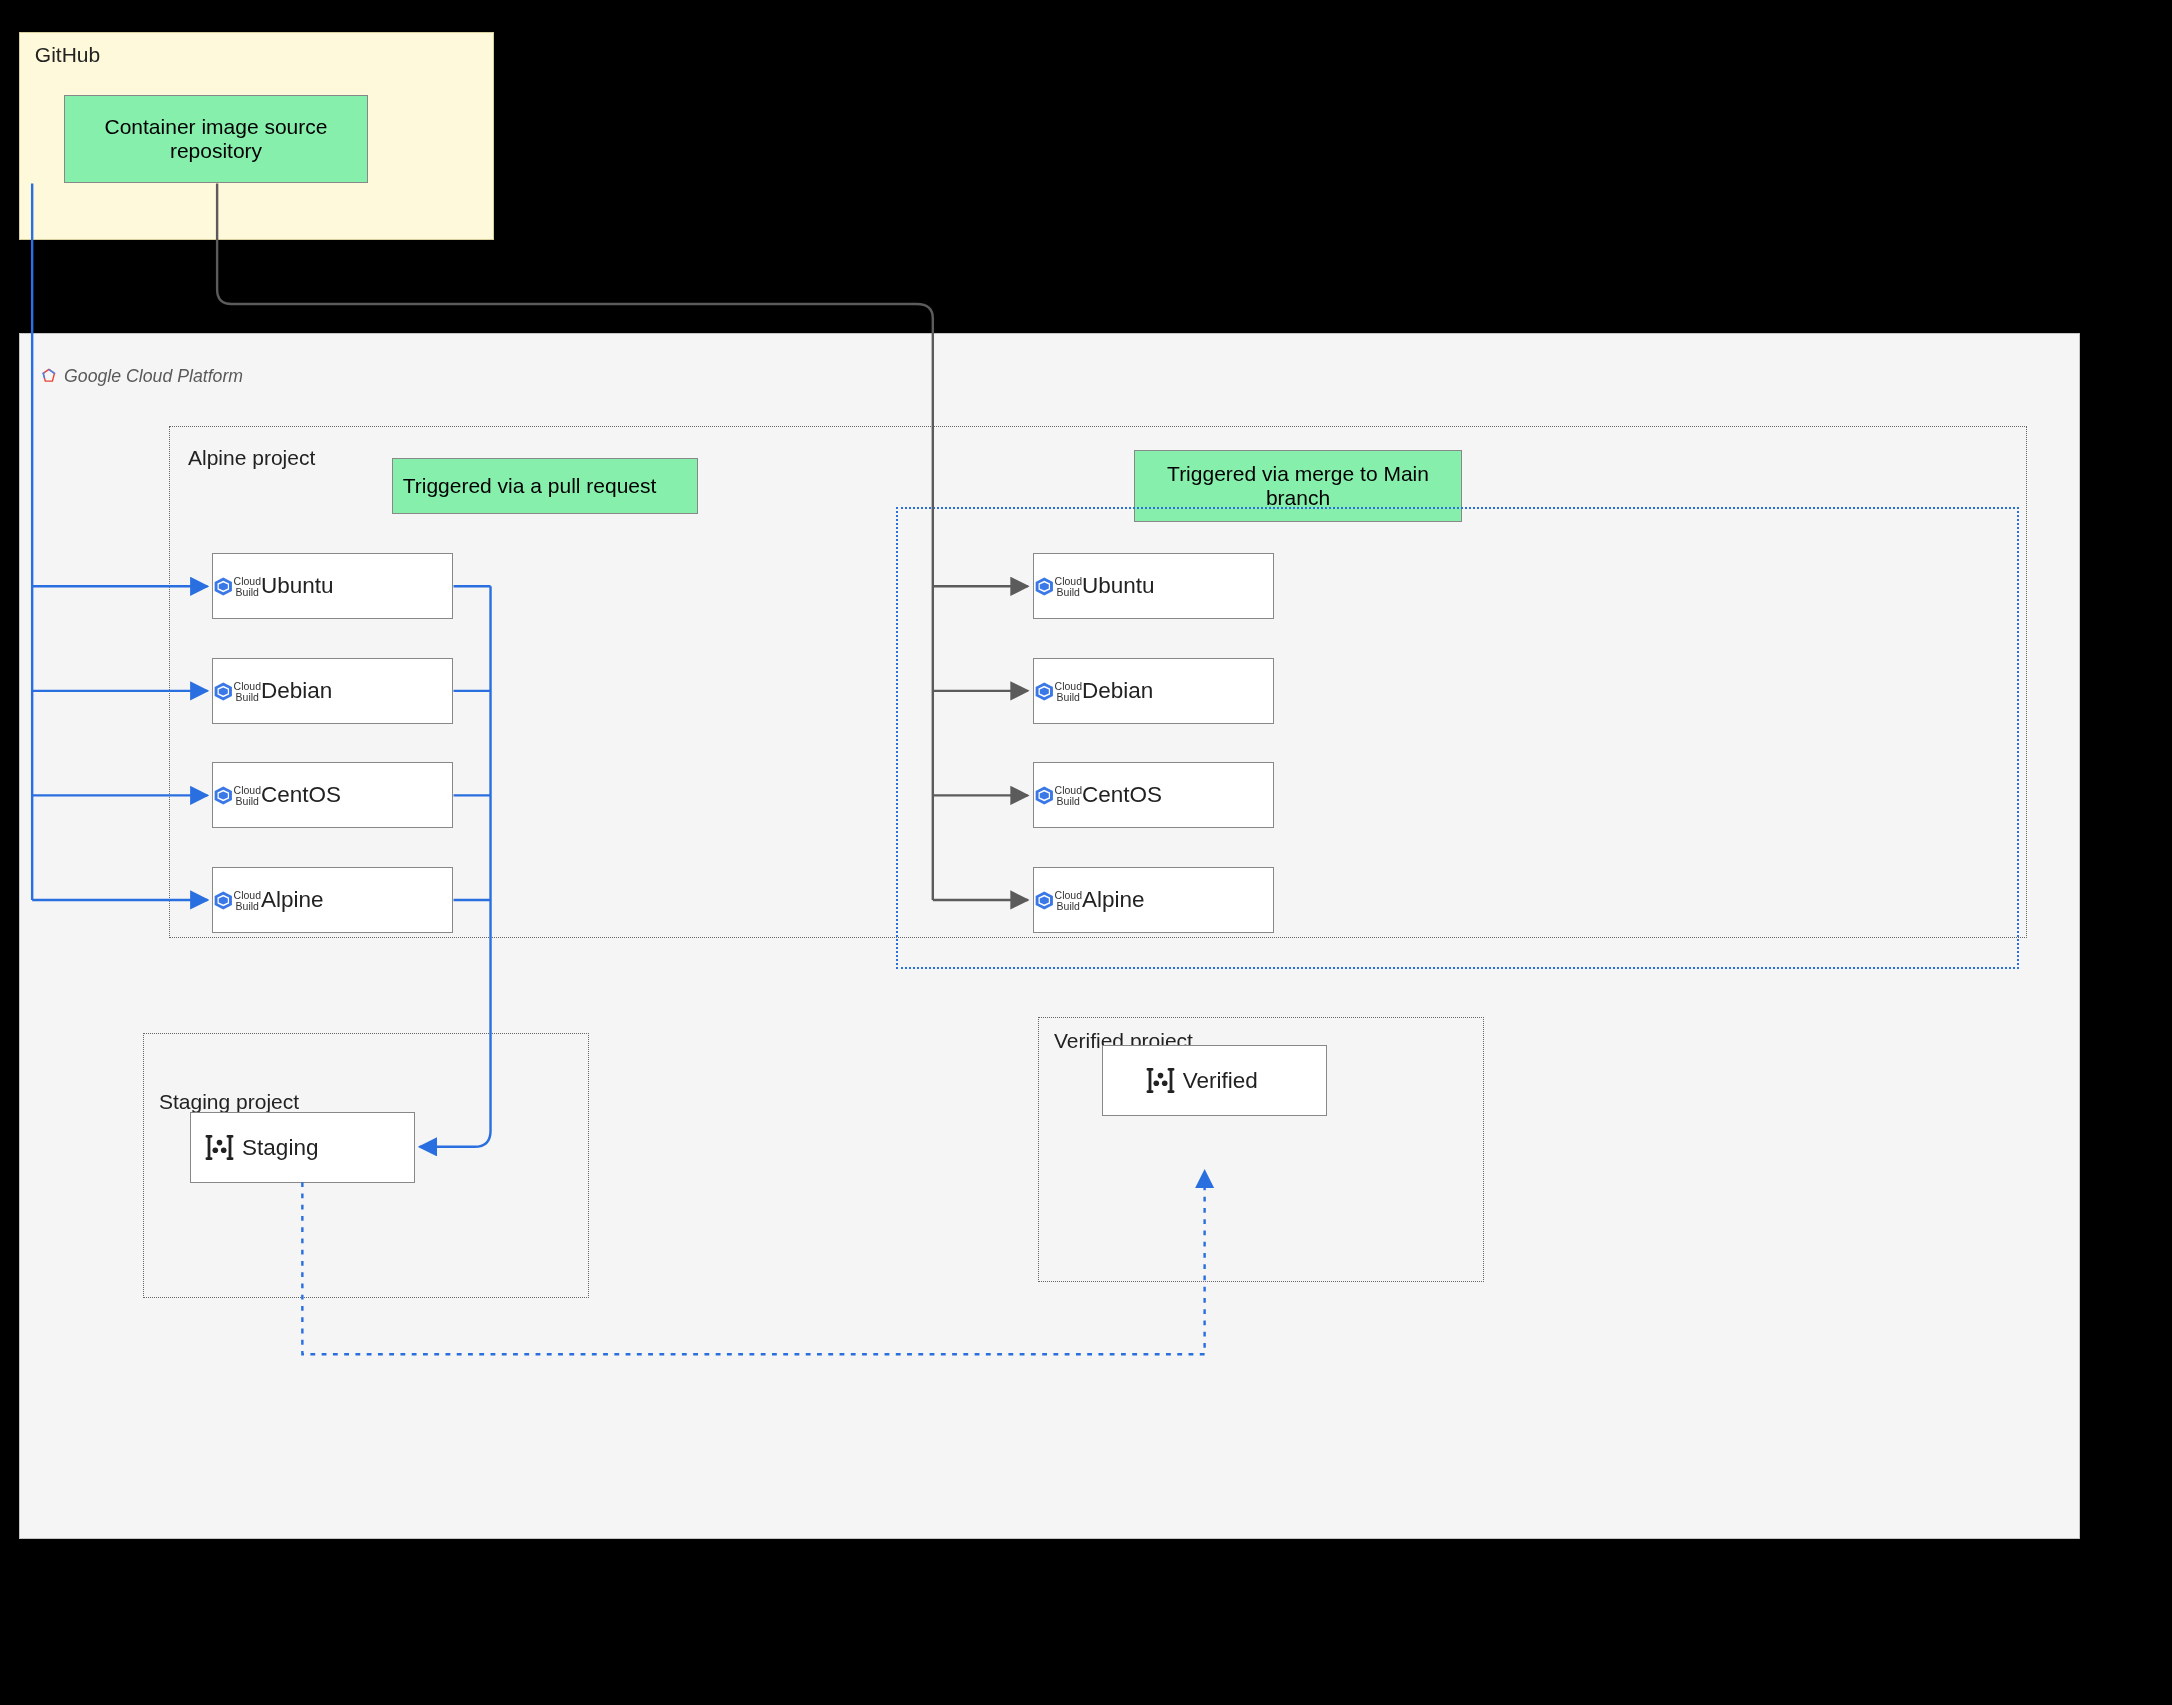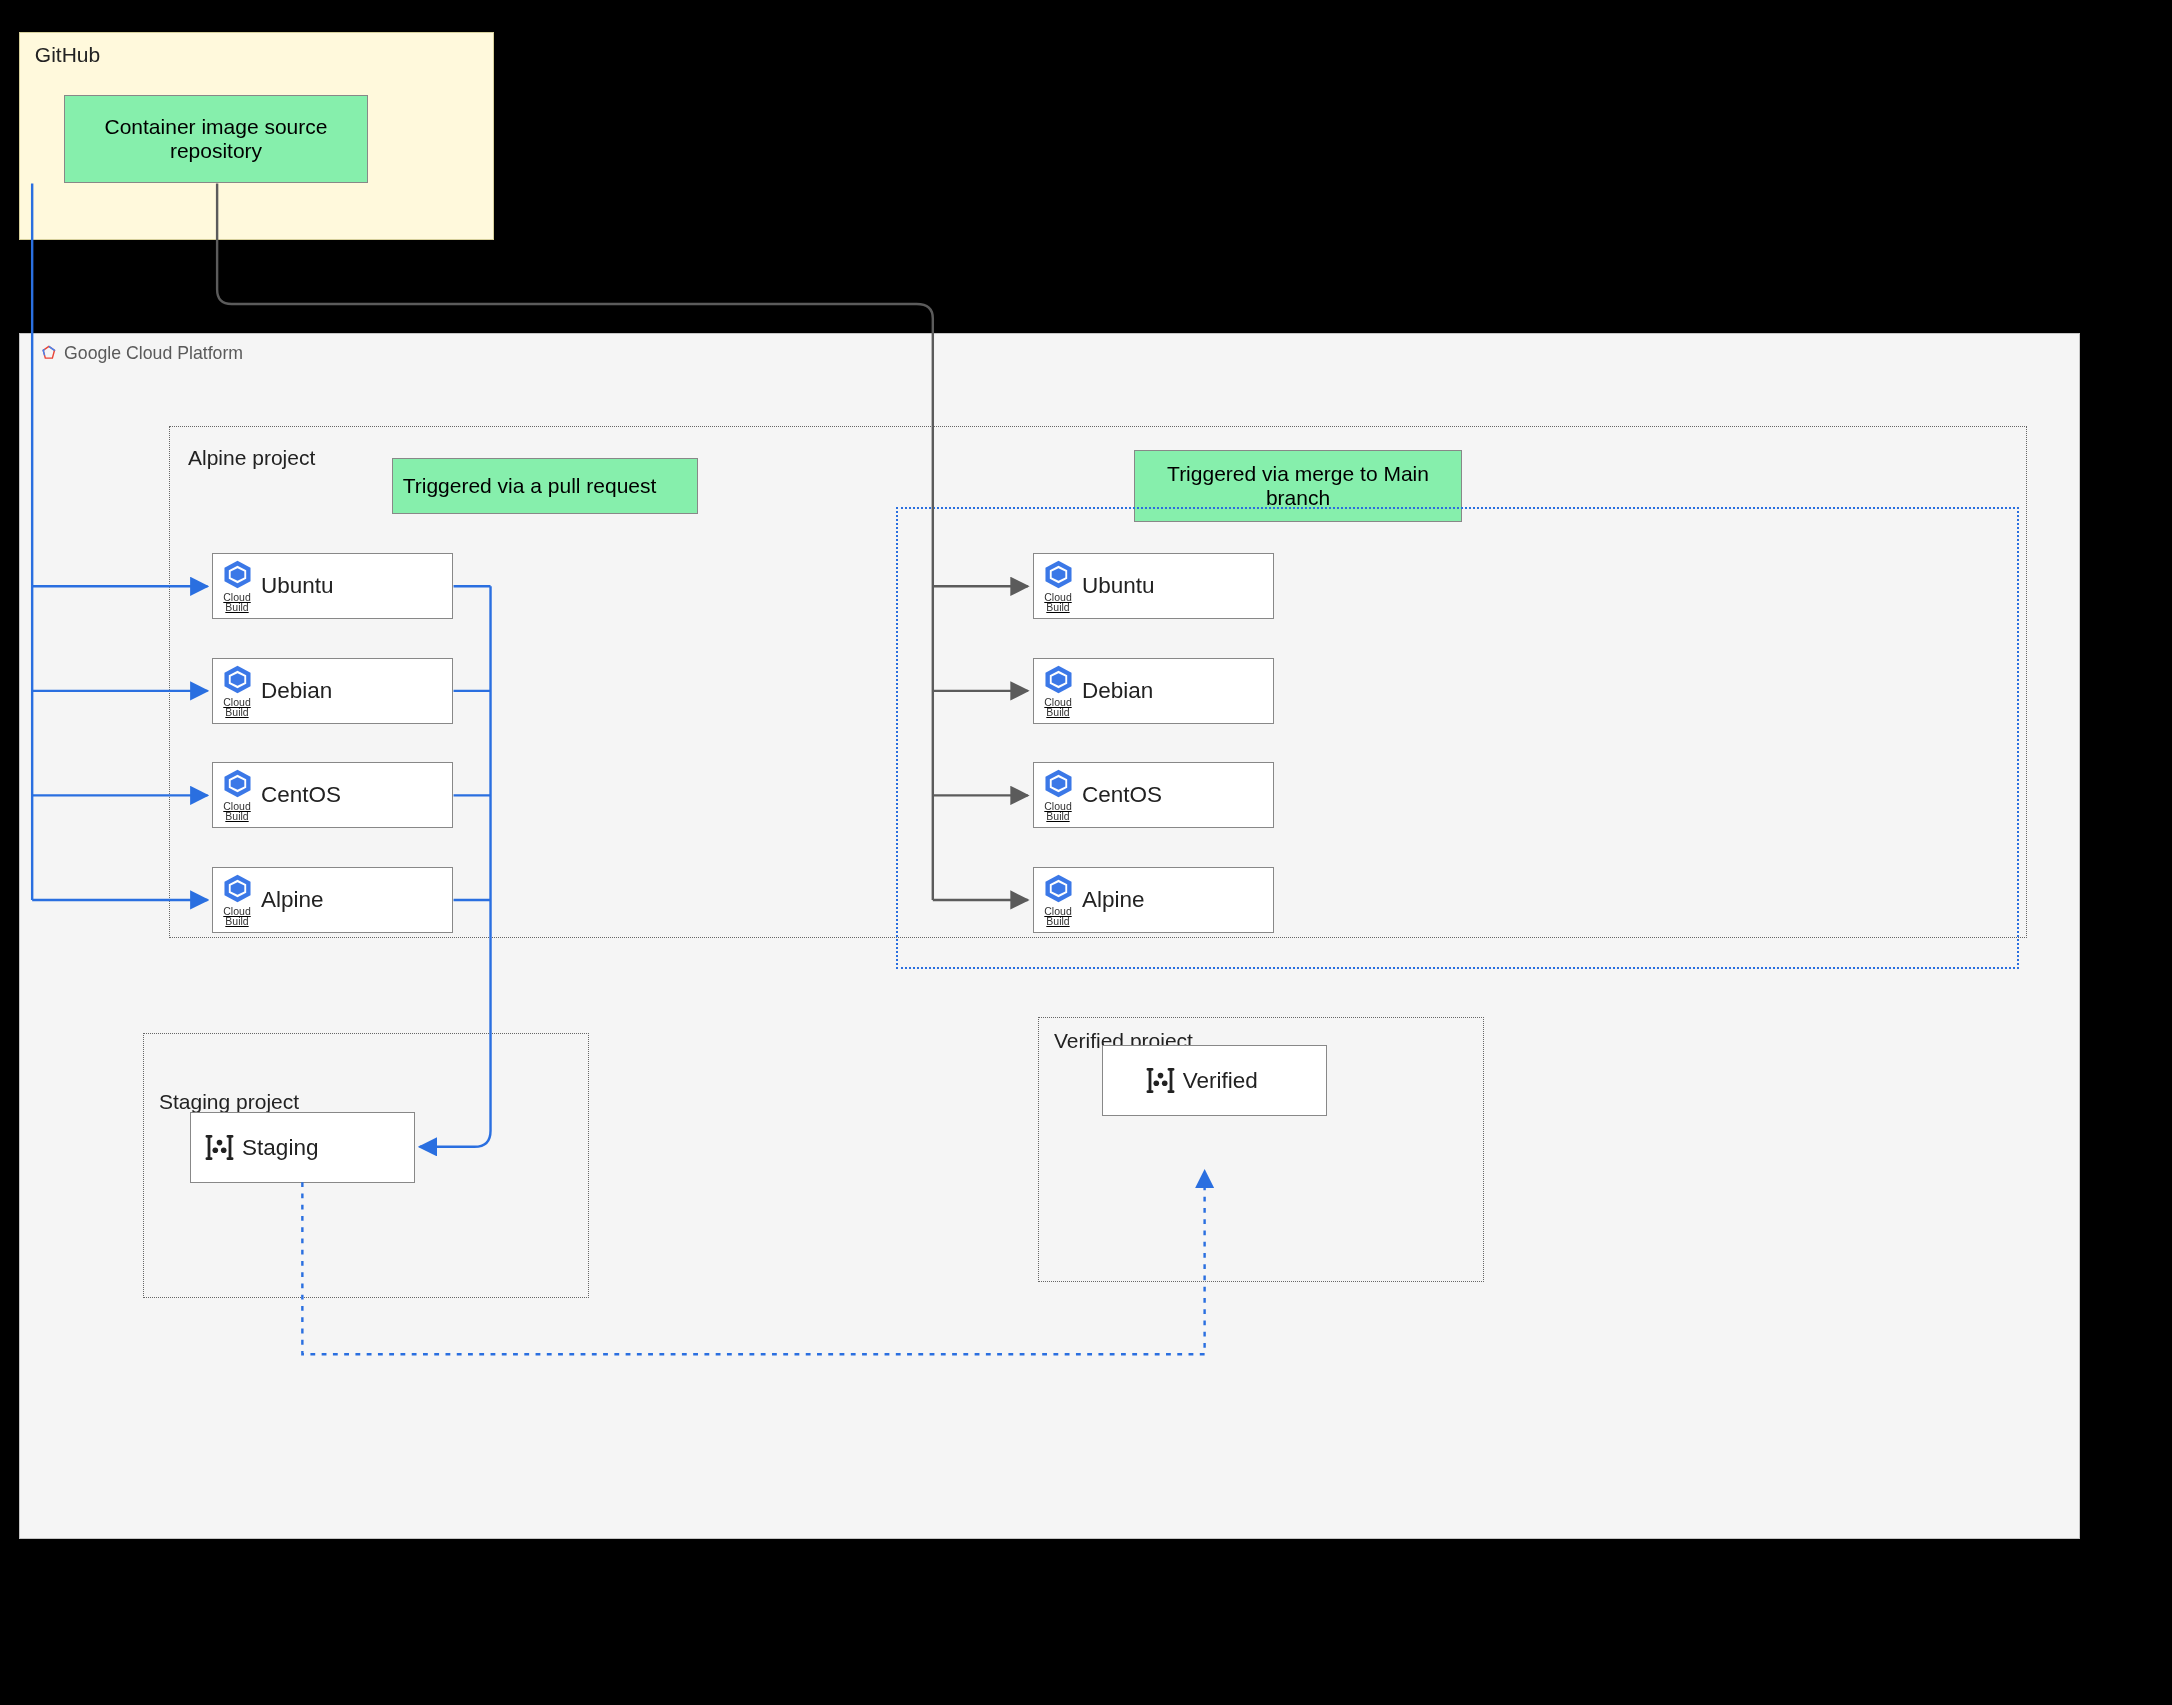--- a/index.html
+++ b/index.html
@@ -5,21 +5,21 @@
   html, body { margin:0; padding:0; background:#000; font-family:Arial, sans-serif; }
   .canvas { position:relative; width:2172px; height:1705px; background:#000; }
   .label-box { position:absolute; background:#86efac; border:1.6px solid #888; box-sizing:border-box; display:flex; align-items:center; justify-content:flex-start; text-align:center; padding:6.4px 9.7px; font-size:21px; }
   .plain-label { position:absolute; font-size:21px; color:#222; }
   .group { position:absolute; box-sizing:border-box; }
   .dotted { border:1.6px dotted #666; }
   .dotted-blue { border:2px dotted #2a6fe0; }
   .gcp { background:#f5f5f5; border:0.8px solid #c5c5c5; }
   .github { background:#fff9dc; border:1.6px solid #d6cf9b; }
   .cb-node { position:absolute; width:241px; height:66px; background:#fff; border:1.6px solid #888; box-sizing:border-box; display:flex; align-items:center; }
-  .cb-icon { width:48px; display:flex; flex-direction:column; align-items:center; justify-content:center;text-decoration:underline; }
+  .cb-icon { width:48px; display:flex; align-items:center; justify-content:center; }
   .cb-icon svg { width:31px; height:31px; }
   .cb-cap { font-size:10.5px; line-height:10.5px; text-align:center; color:#333; margin-top:1.6px; }
   .cb-text { font-size:22.5px; color:#222; }
   .ar-node { position:absolute; width:225px; height:71px; background:#fff; border:1.6px solid #888; box-sizing:border-box; display:flex; align-items:center; padding-left:11.3px; }
   .ar-node svg { width:35px; height:35px; }
   .ar-text { font-size:22.5px; color:#222; margin-left:4.8px; }
   svg.wires { position:absolute; top:0; left:0; pointer-events:none; }
   .gcp-header { position:absolute; display:flex; align-items:center; font-size:17.7px; color:#5a5a5a; }
   .gcp-logo { width:17.7px; height:17.7px; margin-right:6.4px; }
 </style>
@@ -29,21 +29,21 @@
 <div class="canvas">
 
   <div class="group github" style="left:19.3px; top:32px; width:475px; height:208px;">
     <div class="plain-label" style="left:14.5px; top:9.7px;">GitHub</div>
   </div>
   <div class="label-box" style="left:64px; top:95px; width:304px; height:88px;">
     <span>Container image source repository</span>
   </div>
 
   <div class="group gcp" style="left:19.3px; top:333px; width:2061px; height:1206px;"></div>
-  <div class="gcp-header" style="left:40px; top:343px;">
+  <div class="gcp-header" style="left:40px; top:366px;font-style:italic;">
     <svg class="gcp-logo" viewBox="0 0 100 100">
       <path d="M50 8 L82 30 70 74 30 74 18 30 Z" fill="none" stroke="#ea4335" stroke-width="8"></path>
       <path d="M50 8 L82 30 70 74 30 74 18 30 Z" fill="none" stroke="#4285f4" stroke-width="8" stroke-dasharray="40 100"></path>
     </svg>
     <span>Google Cloud Platform</span>
   </div>
 
   <div class="group dotted" style="left:169px; top:426px; width:1858px; height:512px;"></div>
   <div class="plain-label" style="left:188px; top:446px;">Alpine project</div>
 

